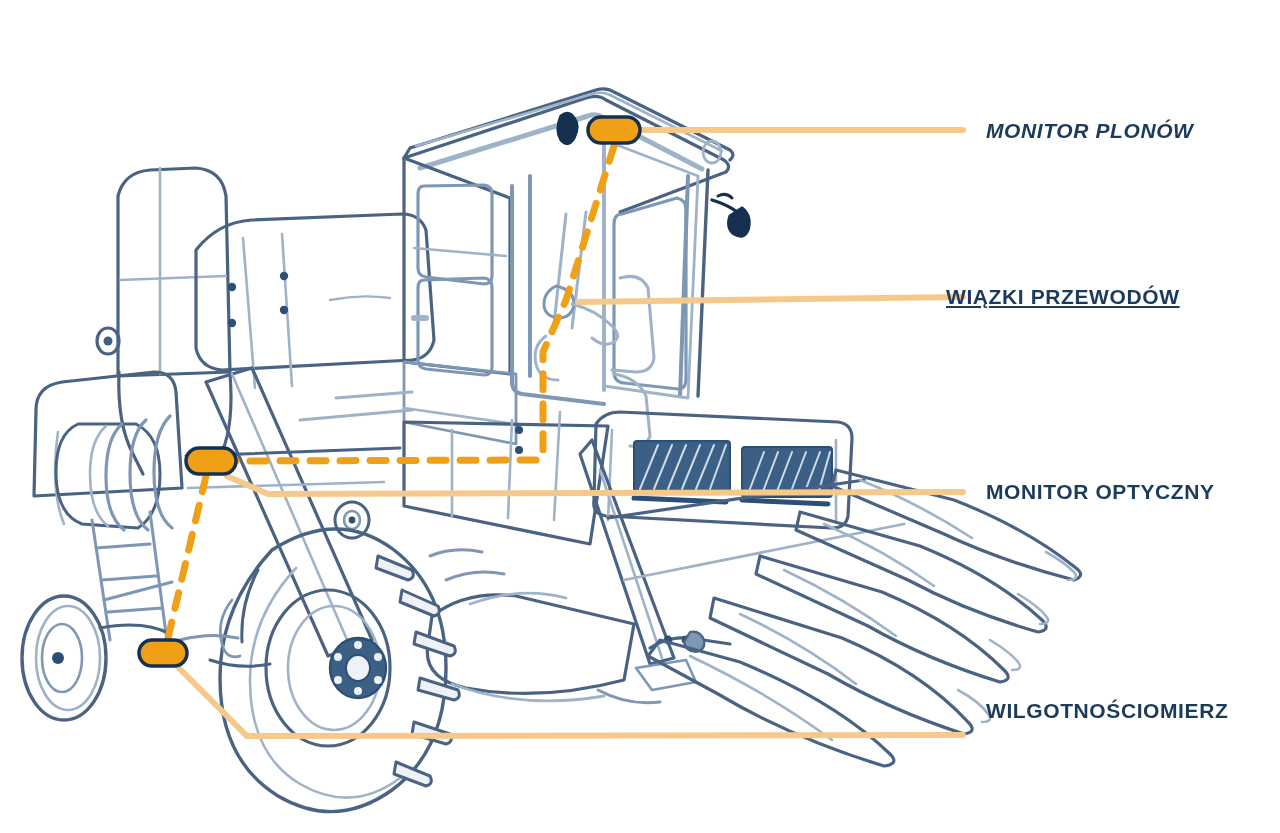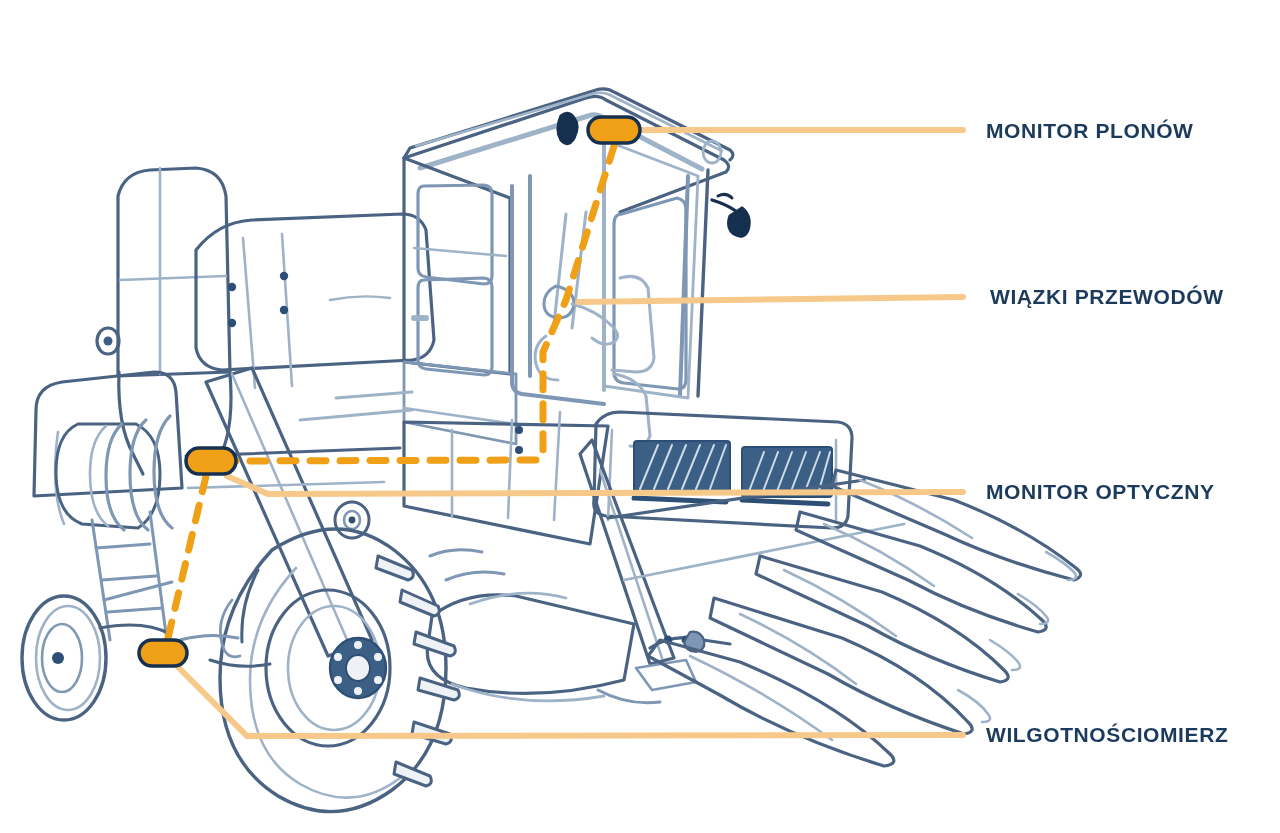--- a/index.html
+++ b/index.html
@@ -25,24 +25,24 @@
   .callout-label {
     position: absolute;
     color: #1b3a5c;
     font-family: "Liberation Sans", sans-serif;
     font-weight: bold;
     font-size: 21px;
     letter-spacing: 0.6px;
     white-space: nowrap;
     line-height: 1;
   }
-  #lbl-monitor   { left: 986px; top: 120px; }
-  #lbl-harness   { left: 990px; top: 286px; }
+  #lbl-monitor   { left: 986px; top: 120px; font-style: italic; }
+  #lbl-harness   { left: 946px; top: 286px; text-decoration: underline; }
   #lbl-optical   { left: 986px; top: 481px; }
-  #lbl-moisture  { left: 986px; top: 724px; }
+  #lbl-moisture  { left: 986px; top: 700px; }
 </style>
 </head>
 <body>
 
 <div id="stage">
 
   <svg id="artboard" viewBox="0 0 1280 833">
 
     <defs>
       <g id="defs-none"></g>

